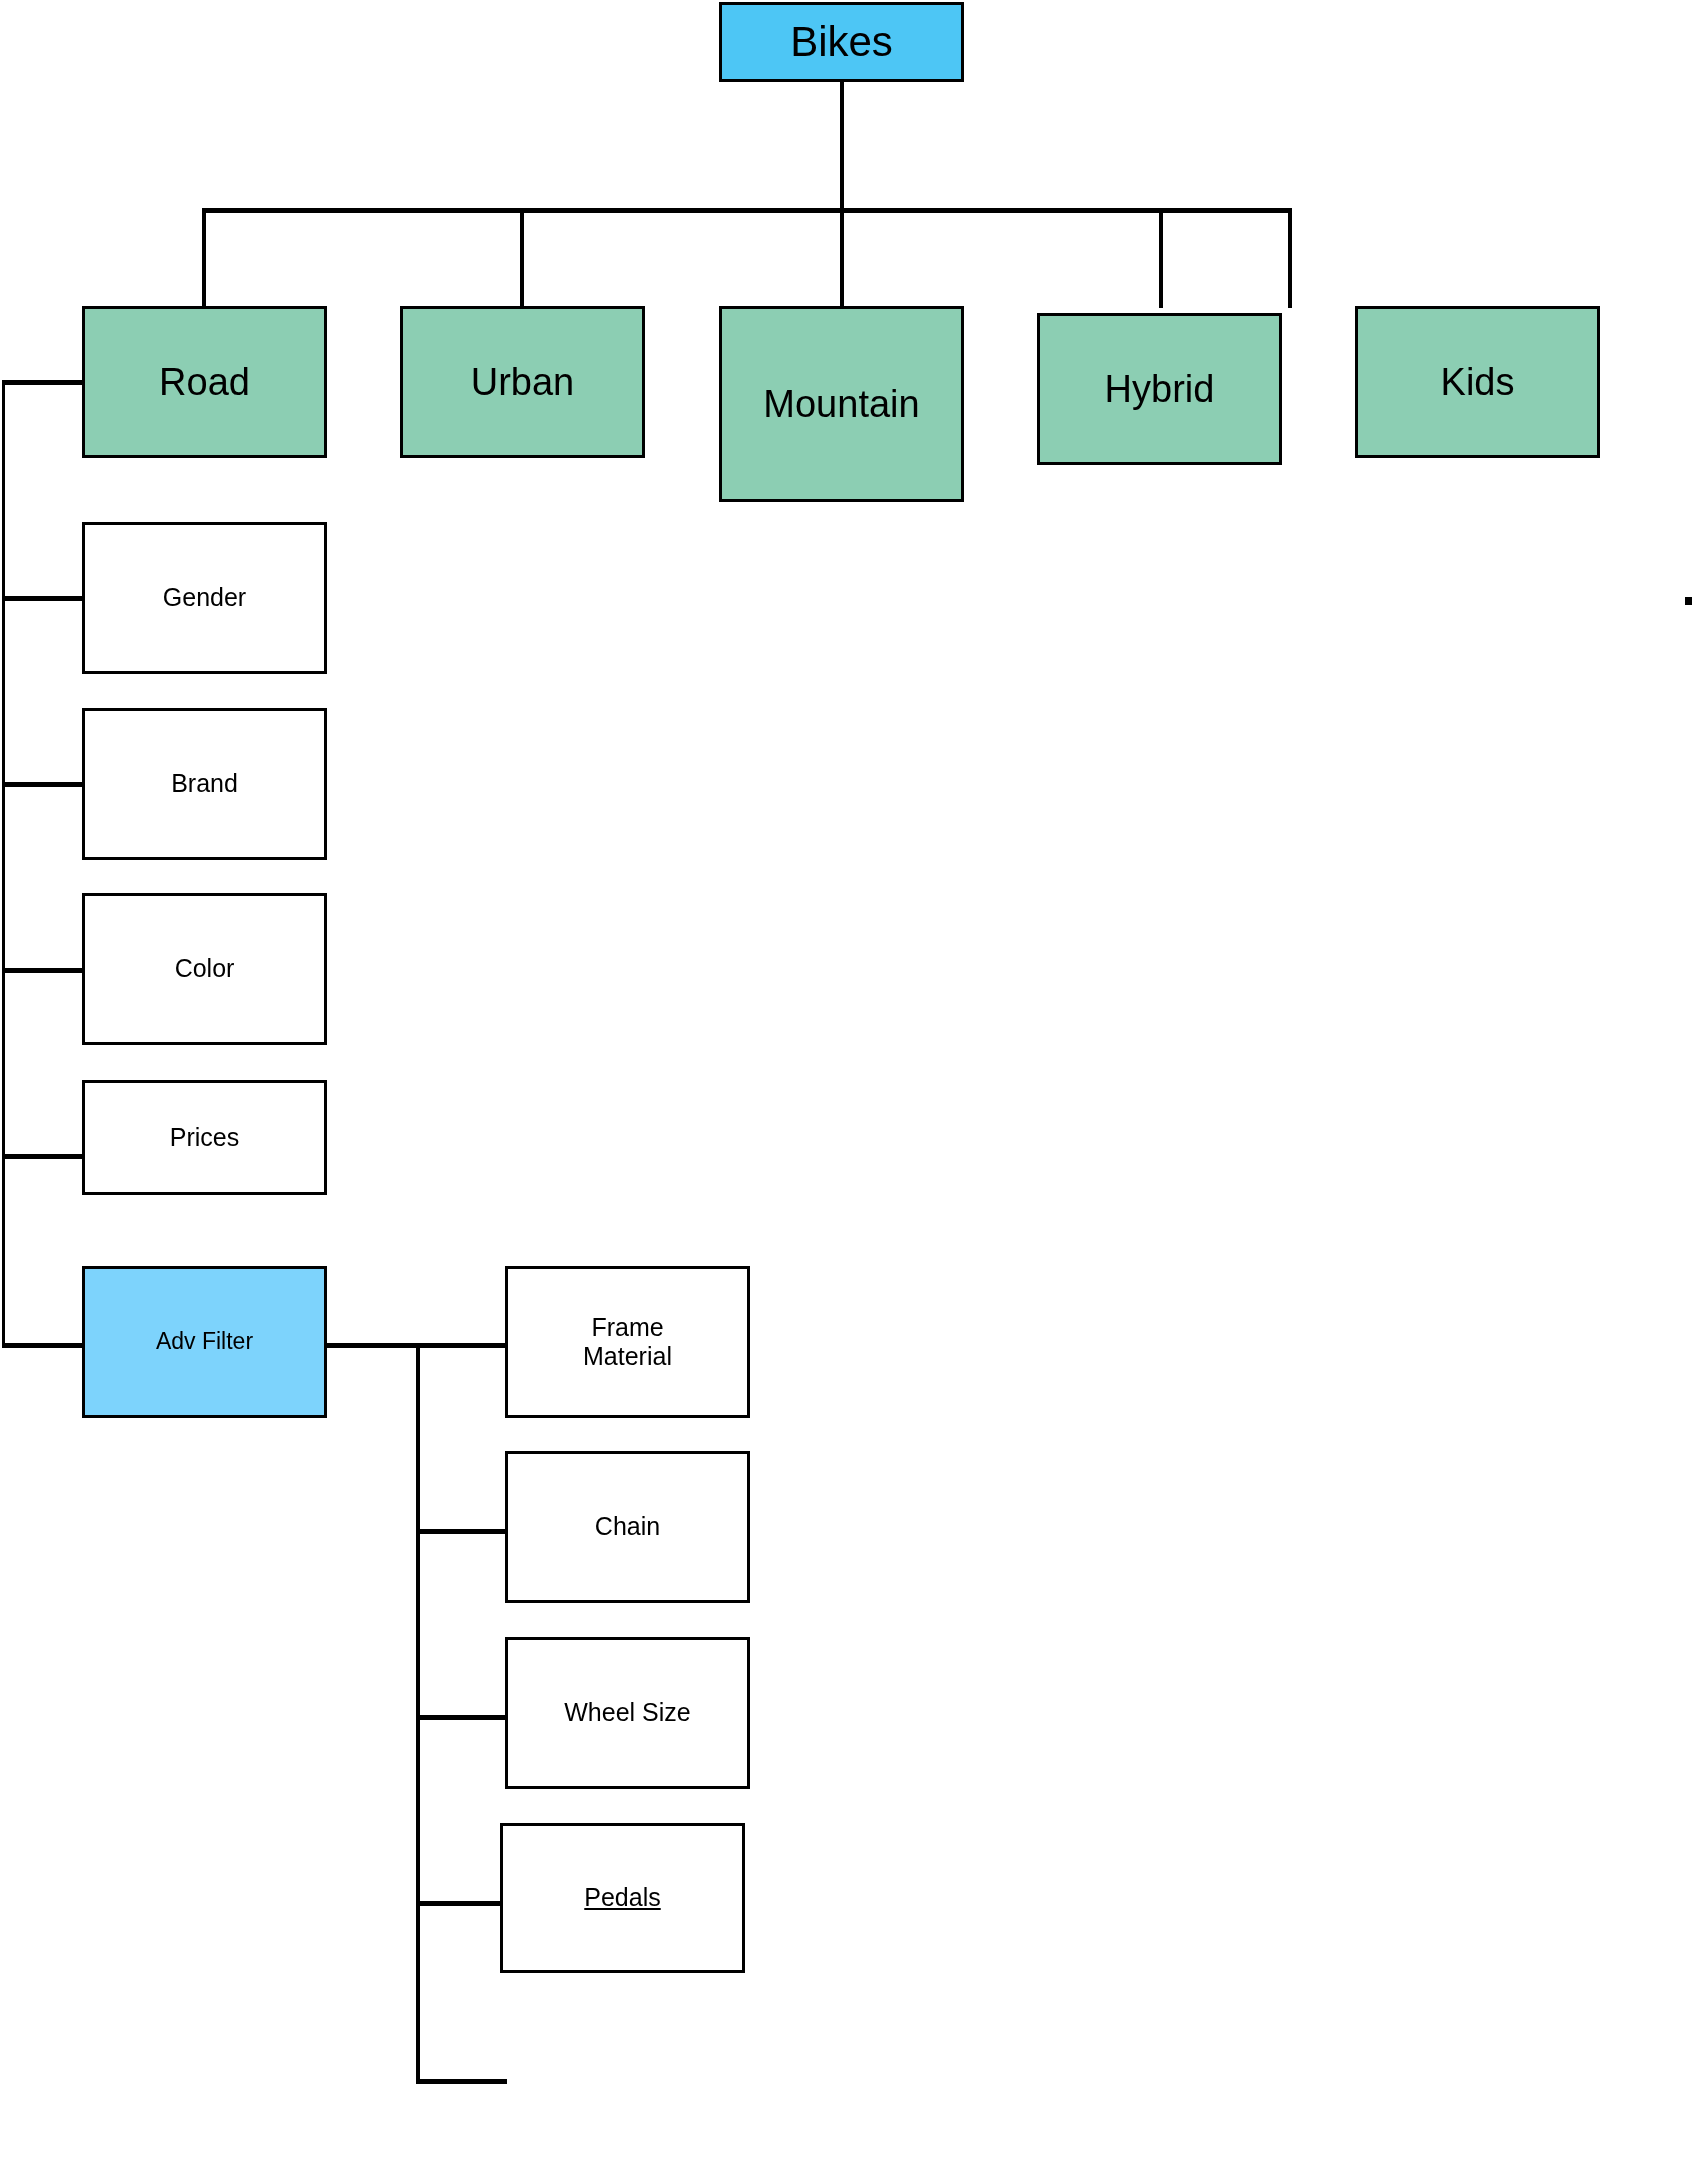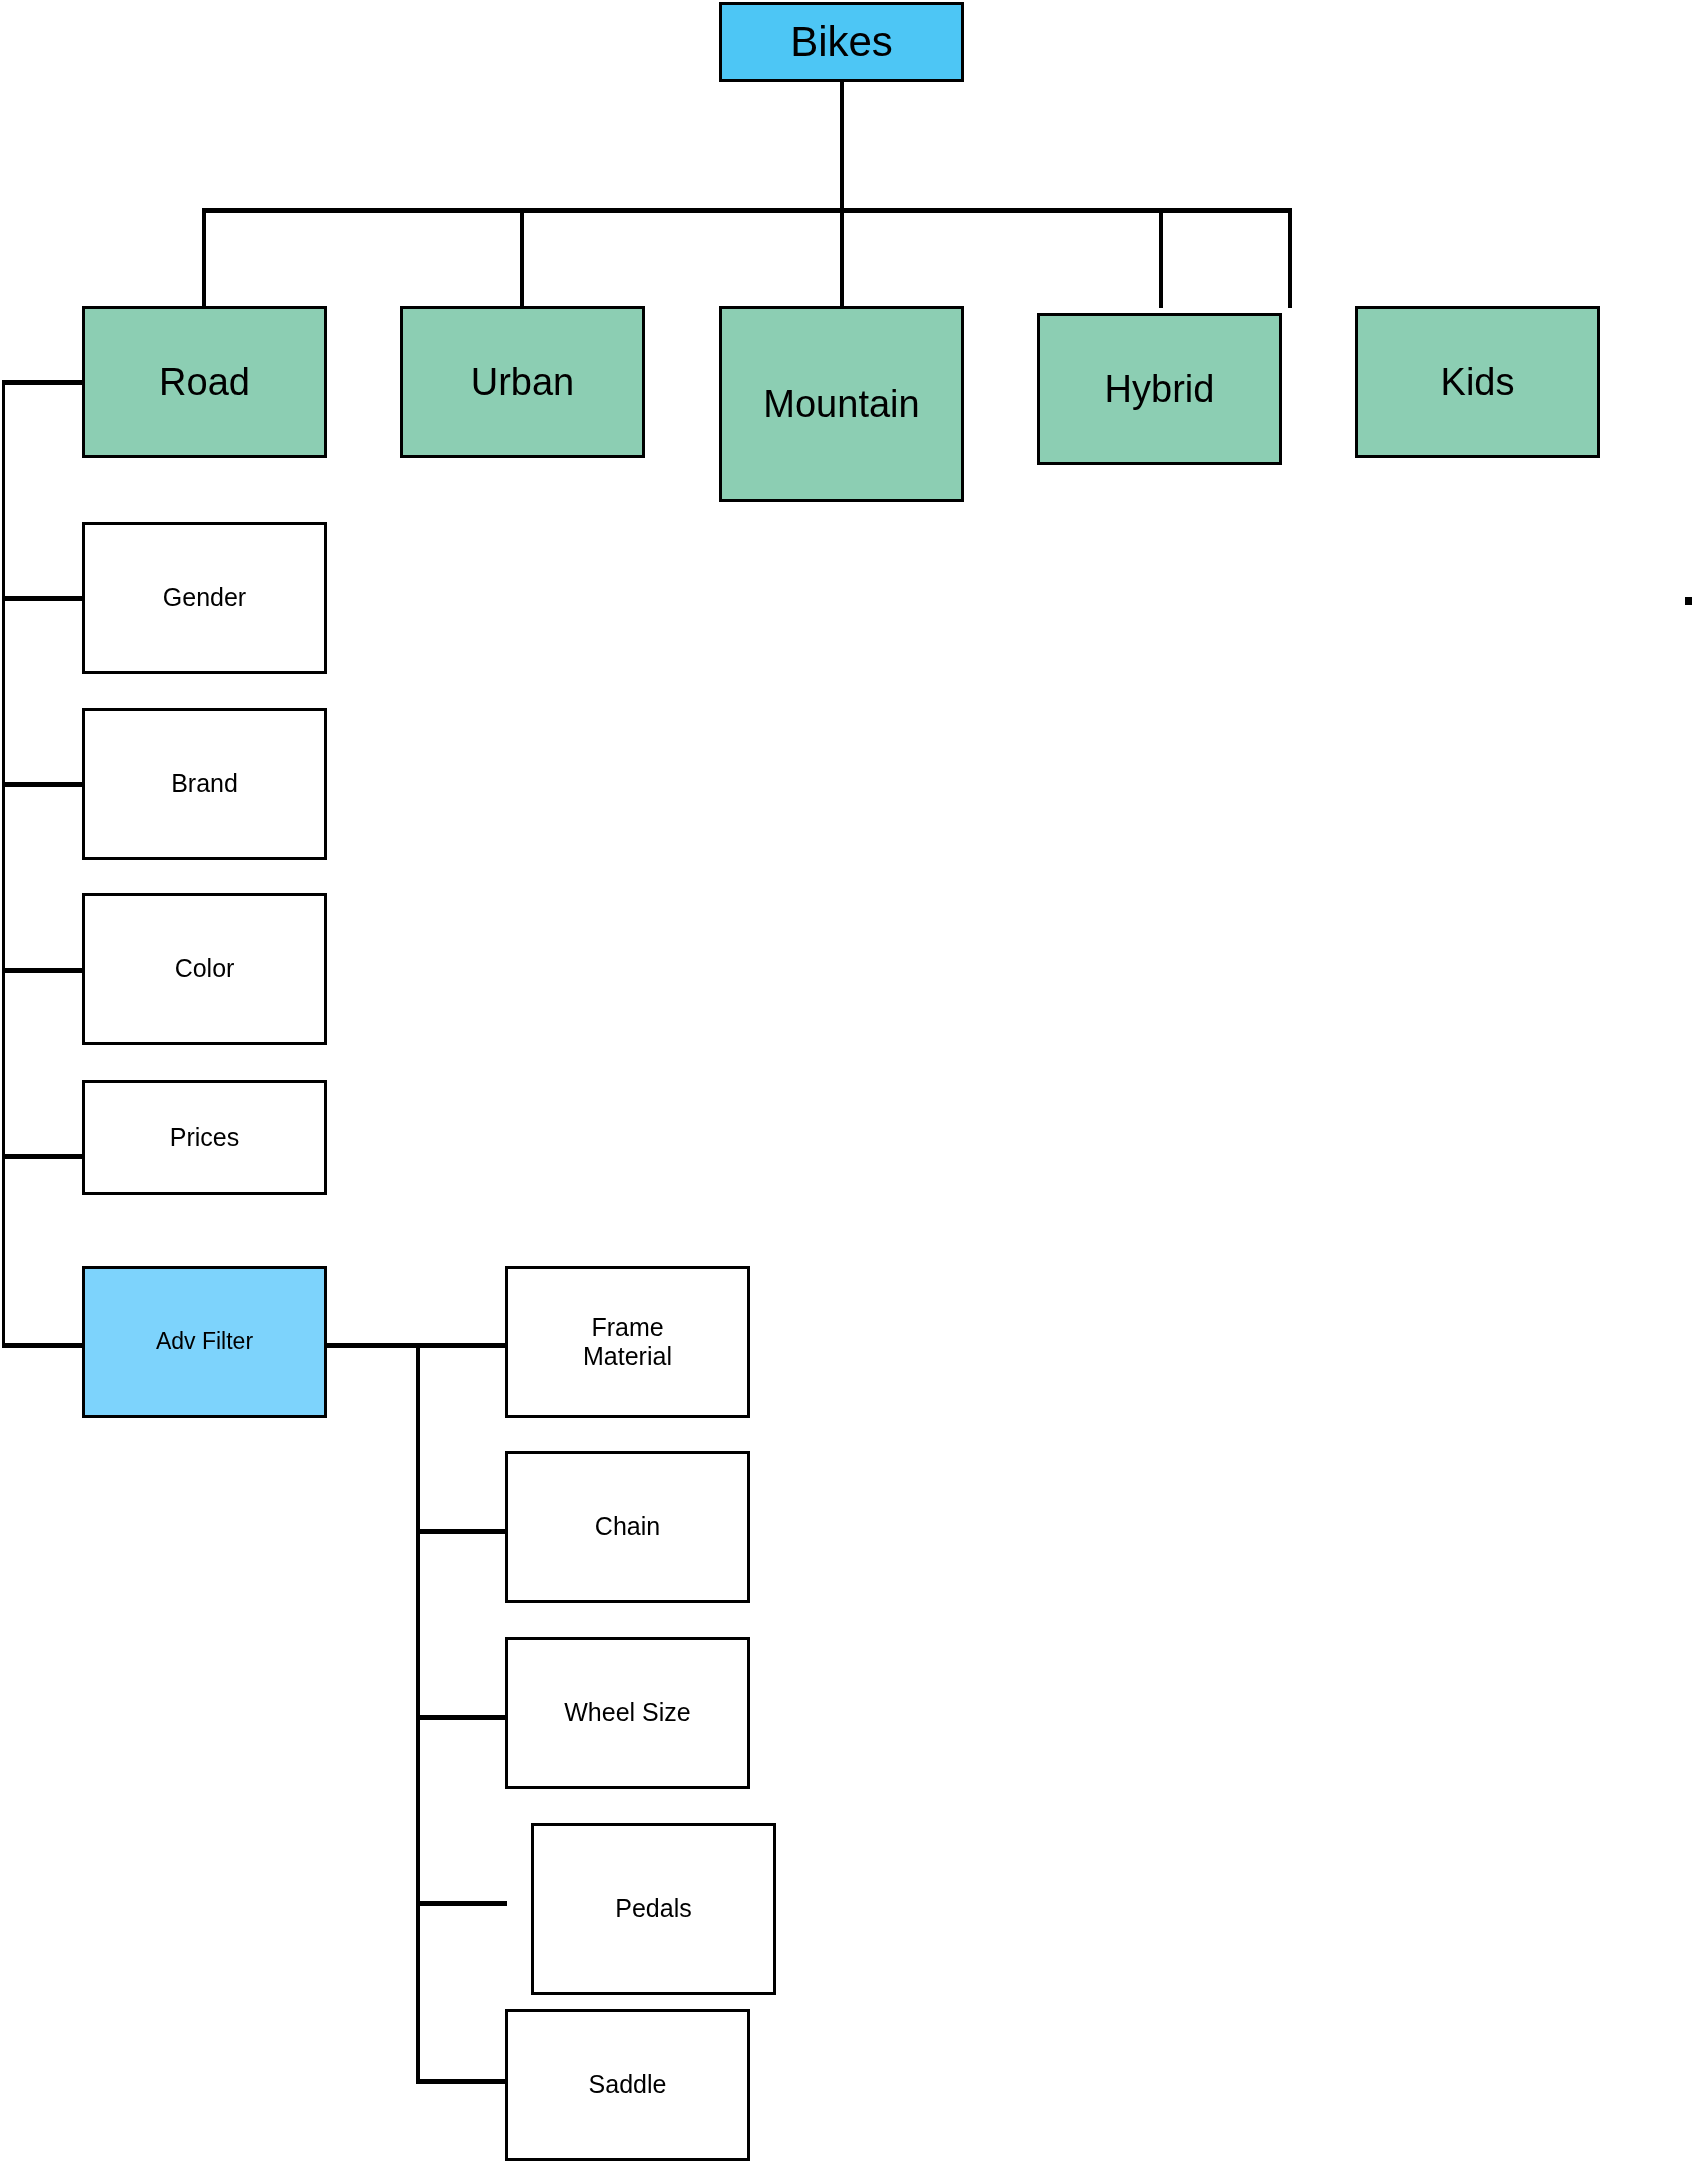--- a/index.html
+++ b/index.html
@@ -147,24 +147,21 @@
   </div>
 
   <div class="node node-leaf" style="left:505px; top:1451px; width:245px; height:152px;">
     <span class="node-label">Chain</span>
   </div>
 
   <div class="node node-leaf" style="left:505px; top:1637px; width:245px; height:152px;">
     <span class="node-label">Wheel Size</span>
   </div>
 
-  <div class="node node-leaf" style="left:531px; top:1823px; width:245px; height:172px;">
+  <div class="node node-leaf" style="left:500px; top:1823px; width:245px; height:150px;text-decoration:underline;">
     <span class="node-label">Pedals</span>
   </div>
 
-  <div class="node node-leaf" style="left:505px; top:2009px; width:245px; height:152px;">
-    <span class="node-label">Saddle</span>
-  </div>
 
   <div class="dot" style="left:1685px; top:597px;"></div>
 
 </div>
 
 
 </body></html>

